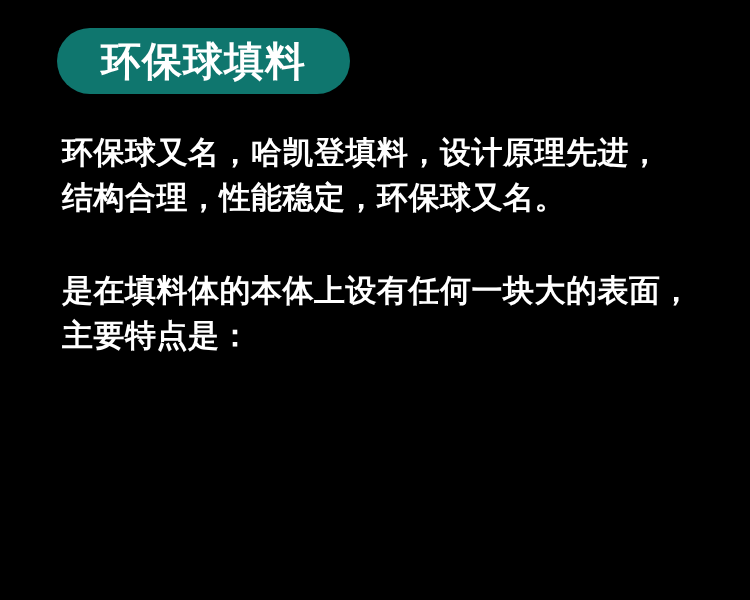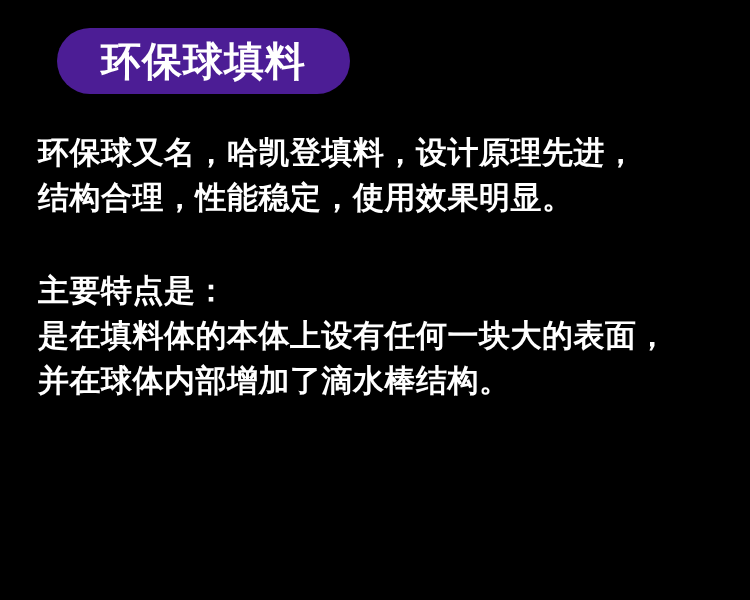--- a/index.html
+++ b/index.html
@@ -18,21 +18,21 @@
       height: 600px;
       position: relative;
     }
     .badge {
       position: absolute;
       left: 57px;
       top: 28px;
       height: 66px;
       min-width: 290px;
       border-radius: 33px;
-      background: #4c1d95;
+      background: #0f766e;
       color: #ffffff;
       font-size: 40px;
       font-weight: bold;
       letter-spacing: 1px;
       display: flex;
       align-items: center;
       justify-content: center;
       padding: 0 44px;
       white-space: nowrap;
     }
@@ -43,33 +43,33 @@
     }
     .intro-block { top: 130px; }
     .features-block { top: 268px; }
     .text-line {
       font-size: 31px;
       font-weight: bold;
       line-height: 45px;
       white-space: nowrap;
       letter-spacing: 0.5px;
       color: #ffffff;
+      margin-left: 24px;
     }
   </style>
 </head>
 <body>
 
 <div class="page">
 
   <div class="badge">环保球填料</div>
 
   <div class="text-block intro-block">
     <div class="text-line">环保球又名，哈凯登填料，设计原理先进，</div>
-    <div class="text-line">结构合理，性能稳定，使用效果明显。</div>
+    <div class="text-line">结构合理，性能稳定，环保球又名。</div>
   </div>
 
   <div class="text-block features-block">
+    <div class="text-line">是在填料体的本体上设有任何一块大的表面，</div>
     <div class="text-line">主要特点是：</div>
-    <div class="text-line">是在填料体的本体上设有任何一块大的表面，</div>
-    <div class="text-line">并在球体内部增加了滴水棒结构。</div>
   </div>
 
 </div>
 
 </body></html>

